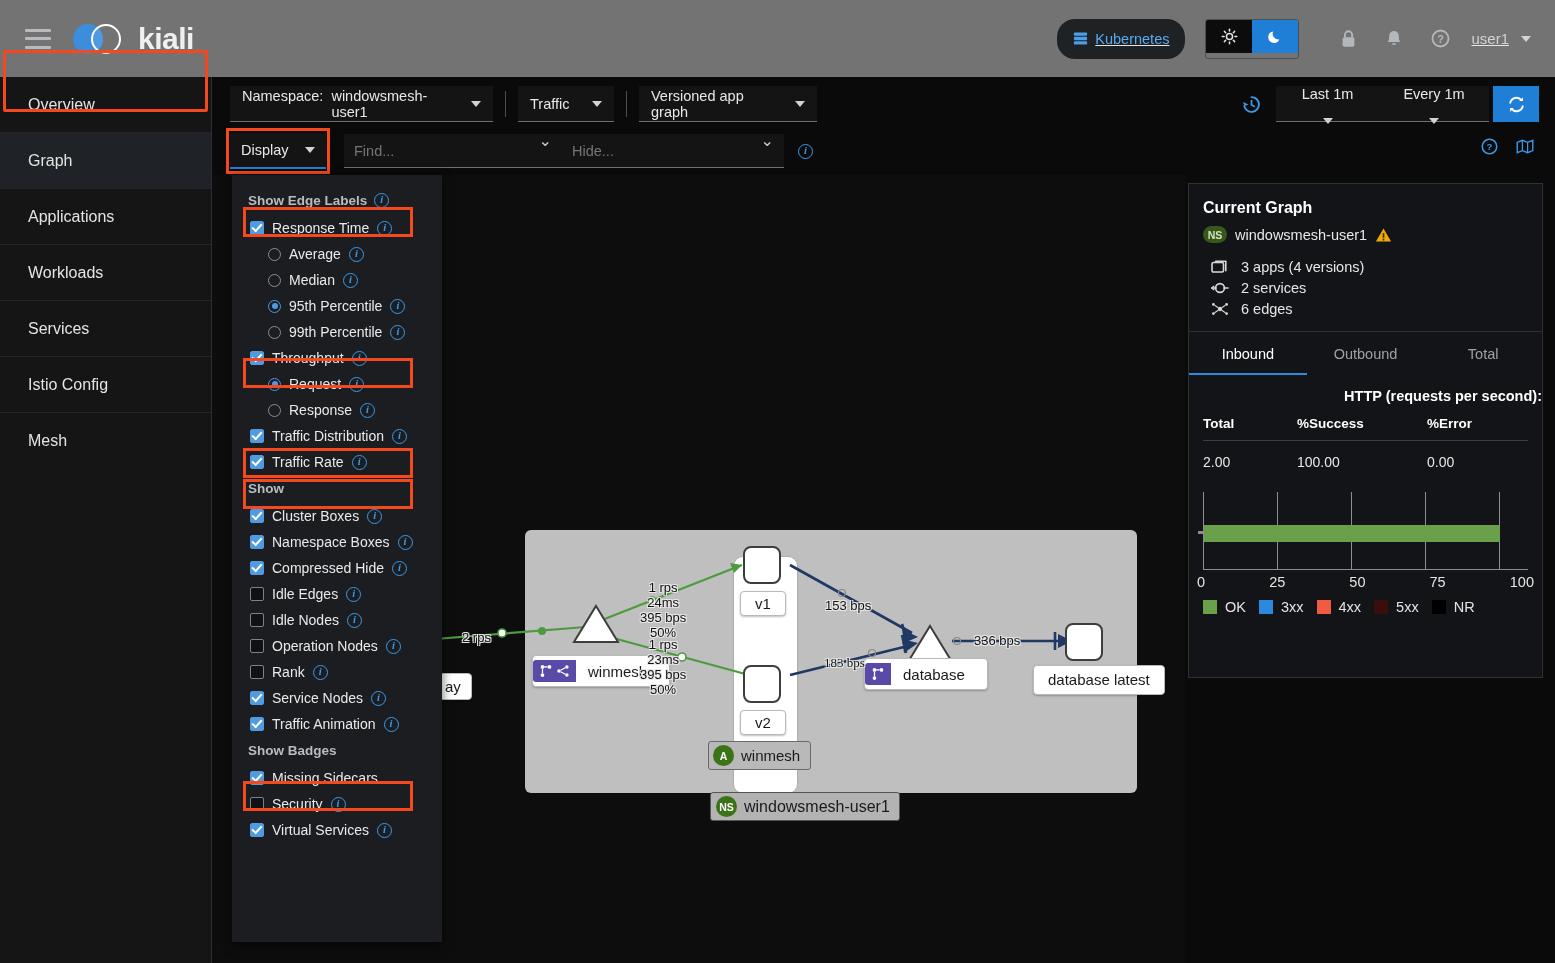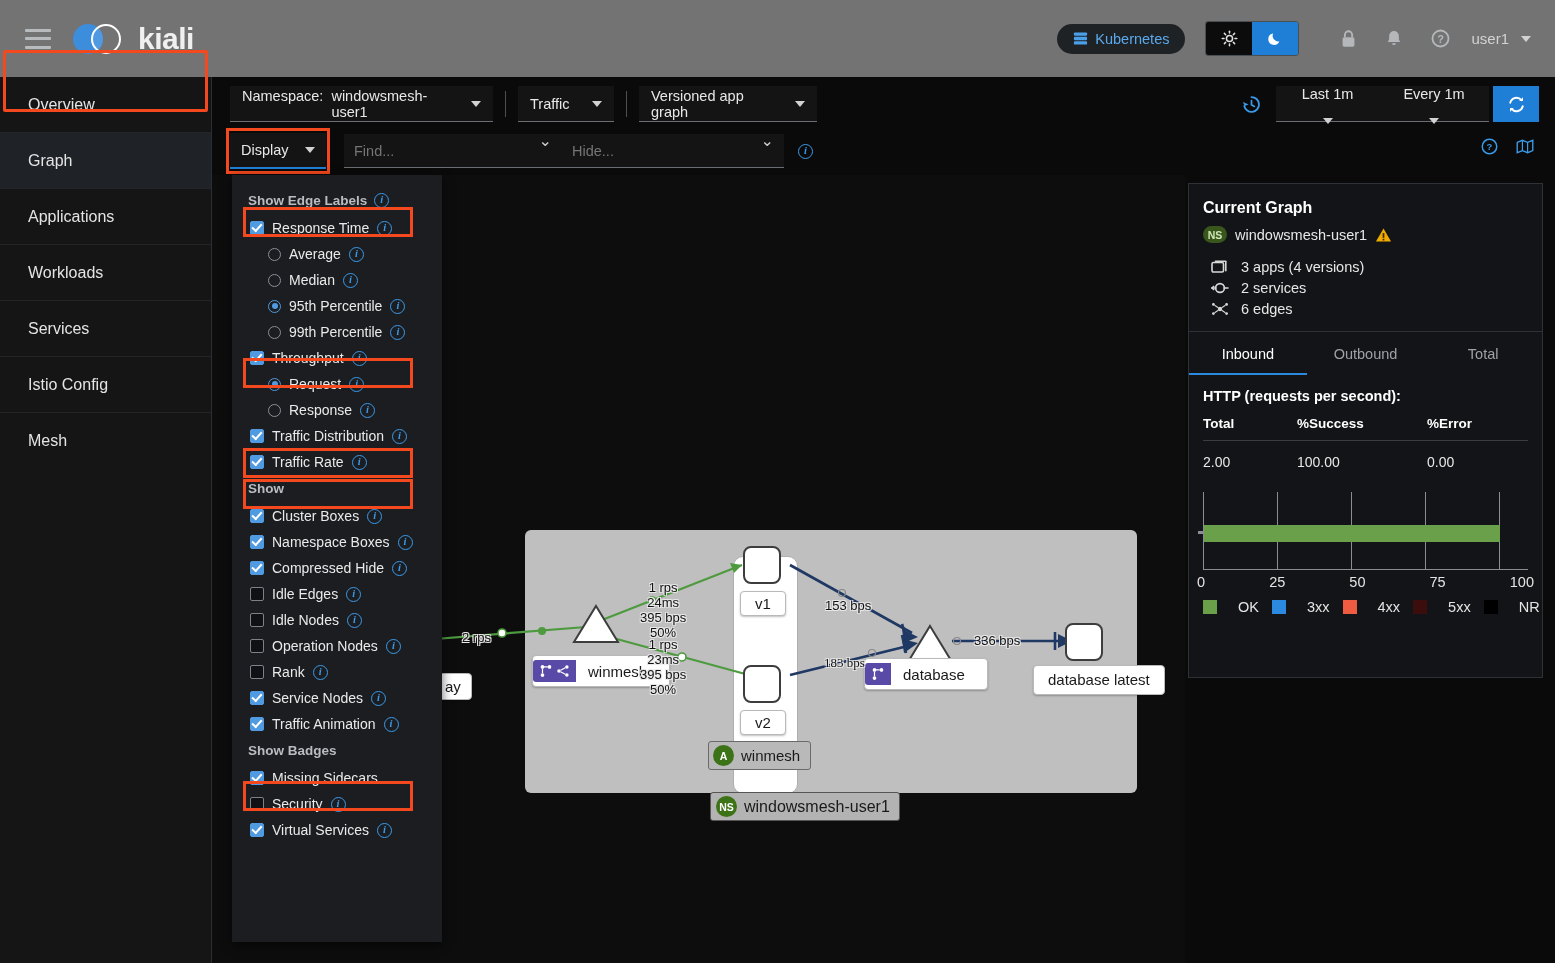--- a/index.html
+++ b/index.html
@@ -25,21 +25,21 @@
   .logo-mark .c1 { position: absolute; left: 0; top: 3px; width: 30px; height: 30px;
     border-radius: 50%; background: #3c8ddc; }
   .logo-mark .c2 { position: absolute; left: 18px; top: 3px; width: 30px; height: 30px;
     border-radius: 50%; border: 2.5px solid #ffffff; background: transparent; }
   .logo-mark .lens { position: absolute; left: 18px; top: 3px; width: 30px; height: 30px;
     border-radius: 50%; overflow: hidden; }
   .logo-mark .lens i { position: absolute; left: -18px; top: 0; width: 30px; height: 30px;
     border-radius: 50%; background: #4f9ae0; }
   .logo-text { font-size: 30px; font-weight: bold; color: #f0f0f0; letter-spacing: -0.5px; }
 
-  .masthead-right { margin-left: auto; display: flex; align-items: center; padding-right: 18px; gap: 0; }
+  .masthead-right { margin-left: auto; display: flex; padding-right: 18px; gap: 0; text-decoration: underline; }
   .k8s-pill { display: flex; align-items: center; gap: 7px; background: #1f2225;
     border-radius: 18px; padding: 7px 16px; margin-right: 20px; cursor: pointer; }
   .k8s-pill .label { color: #5aa9ee; font-size: 14.5px; }
   .theme-toggle { display: flex; border: 1px solid #4a4f54; border-radius: 3px; overflow: hidden;
     margin-right: 26px; }
   .theme-btn { width: 46px; height: 33px; display: flex; align-items: center; justify-content: center;
     background: #0c0c0c; cursor: pointer; }
   .theme-btn.active { background: #1f7fd6; }
   .icon-btn { width: 46px; height: 40px; display: flex; align-items: center; justify-content: center;
     cursor: pointer; }
@@ -156,34 +156,34 @@
   .sp-title { font-size: 16px; font-weight: bold; color: #fff; padding: 15px 0 0 14px; }
   .sp-ns { display: flex; align-items: center; gap: 8px; padding: 9px 0 0 14px; font-size: 14.5px; color: #e8e8e8; }
   .sp-ns .nsb { width: 24px; height: 17px; border-radius: 9px; background: #39571d; color: #cfe6b5;
     font-size: 10.5px; font-weight: bold; display: flex; align-items: center; justify-content: center; }
   .sp-stats { padding: 16px 0 14px 22px; display: flex; flex-direction: column; gap: 5px; }
   .sp-stat { display: flex; align-items: center; gap: 12px; font-size: 14.5px; color: #e6e6e6; }
   .sp-tabs { display: flex; border-top: 1px solid #2e3136; }
   .sp-tab { flex: 1; text-align: center; padding: 14px 0 11px; font-size: 14.5px; color: #9ea1a5;
     cursor: pointer; border-bottom: 2px solid transparent; }
   .sp-tab.active { color: #fff; border-bottom-color: #2b8ae0; }
-  .sp-http { font-size: 14.5px; font-weight: bold; color: #fff; padding: 13px 0 0 14px; }
+  .sp-http { font-size: 14.5px; font-weight: bold; color: #fff; padding: 13px 0 0 14px; text-align: right; }
   .sp-table { margin: 12px 14px 0 14px; }
   .sp-thead { display: flex; font-size: 13.5px; font-weight: bold; color: #fff;
     padding-bottom: 9px; border-bottom: 1px solid #3a3d42; }
   .sp-trow { display: flex; font-size: 14px; color: #e8e8e8; padding-top: 13px; }
   .sp-c1 { width: 94px; } .sp-c2 { width: 130px; } .sp-c3 { width: 100px; }
   .sp-chart { position: relative; margin: 22px 14px 0 14px; height: 78px; }
   .sp-axis-v { position: absolute; top: 0; width: 1px; height: 78px; background: #8a8d91; }
   .sp-axis-h { position: absolute; left: 0; bottom: 0; width: 100%; height: 1px; background: #8a8d91; }
   .sp-bar { position: absolute; left: 1px; top: 33px; height: 17px; background: #6aa04a; }
   .sp-ticklabels { display: flex; justify-content: space-between; margin: 4px 8px 0 8px;
     font-size: 14.5px; color: #e4e4e4; }
   .sp-legend { display: flex; gap: 13px; margin: 9px 0 0 14px; align-items: center; }
-  .sp-leg { display: flex; align-items: center; gap: 21px; font-size: 14.5px; color: #e4e4e4; }
+  .sp-leg { display: flex; align-items: center; gap: 8px; font-size: 14.5px; color: #e4e4e4; }
   .sp-swatch { width: 14px; height: 14px; }
 </style>
 </head>
 <body>
 
 <div id="app">
 
   <div class="masthead">
     <div class="hamburger">
       <span></span>

